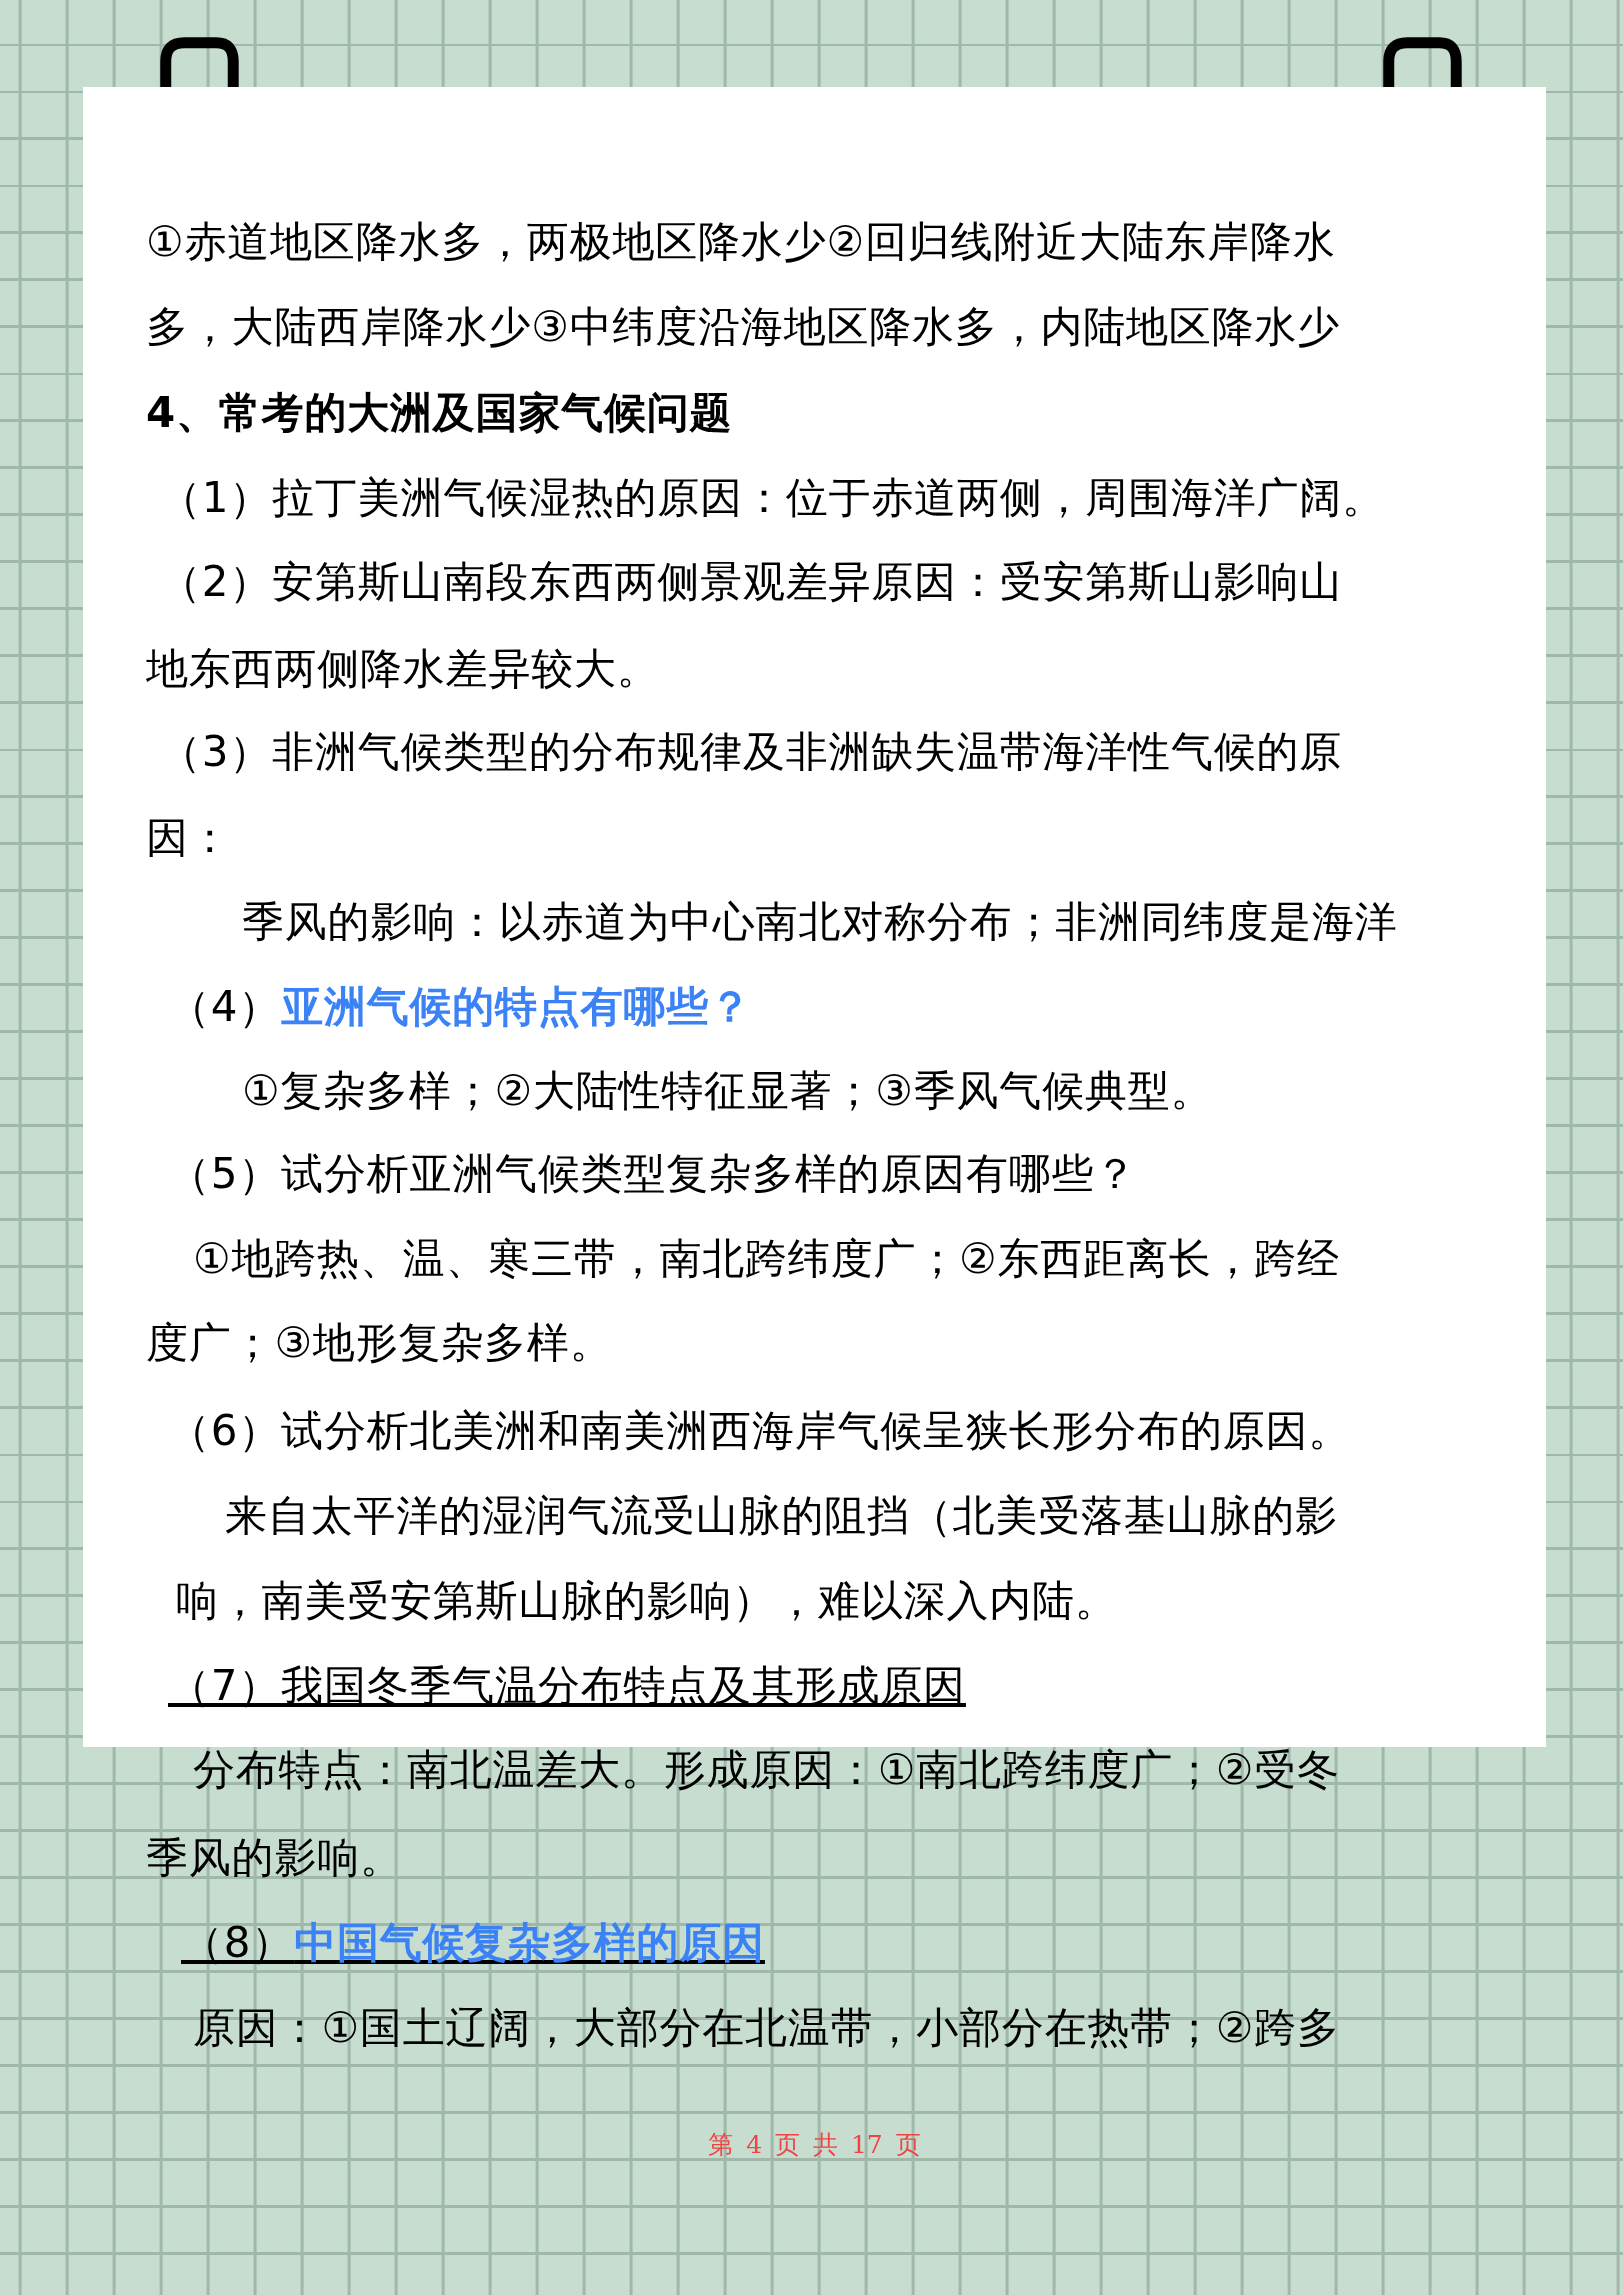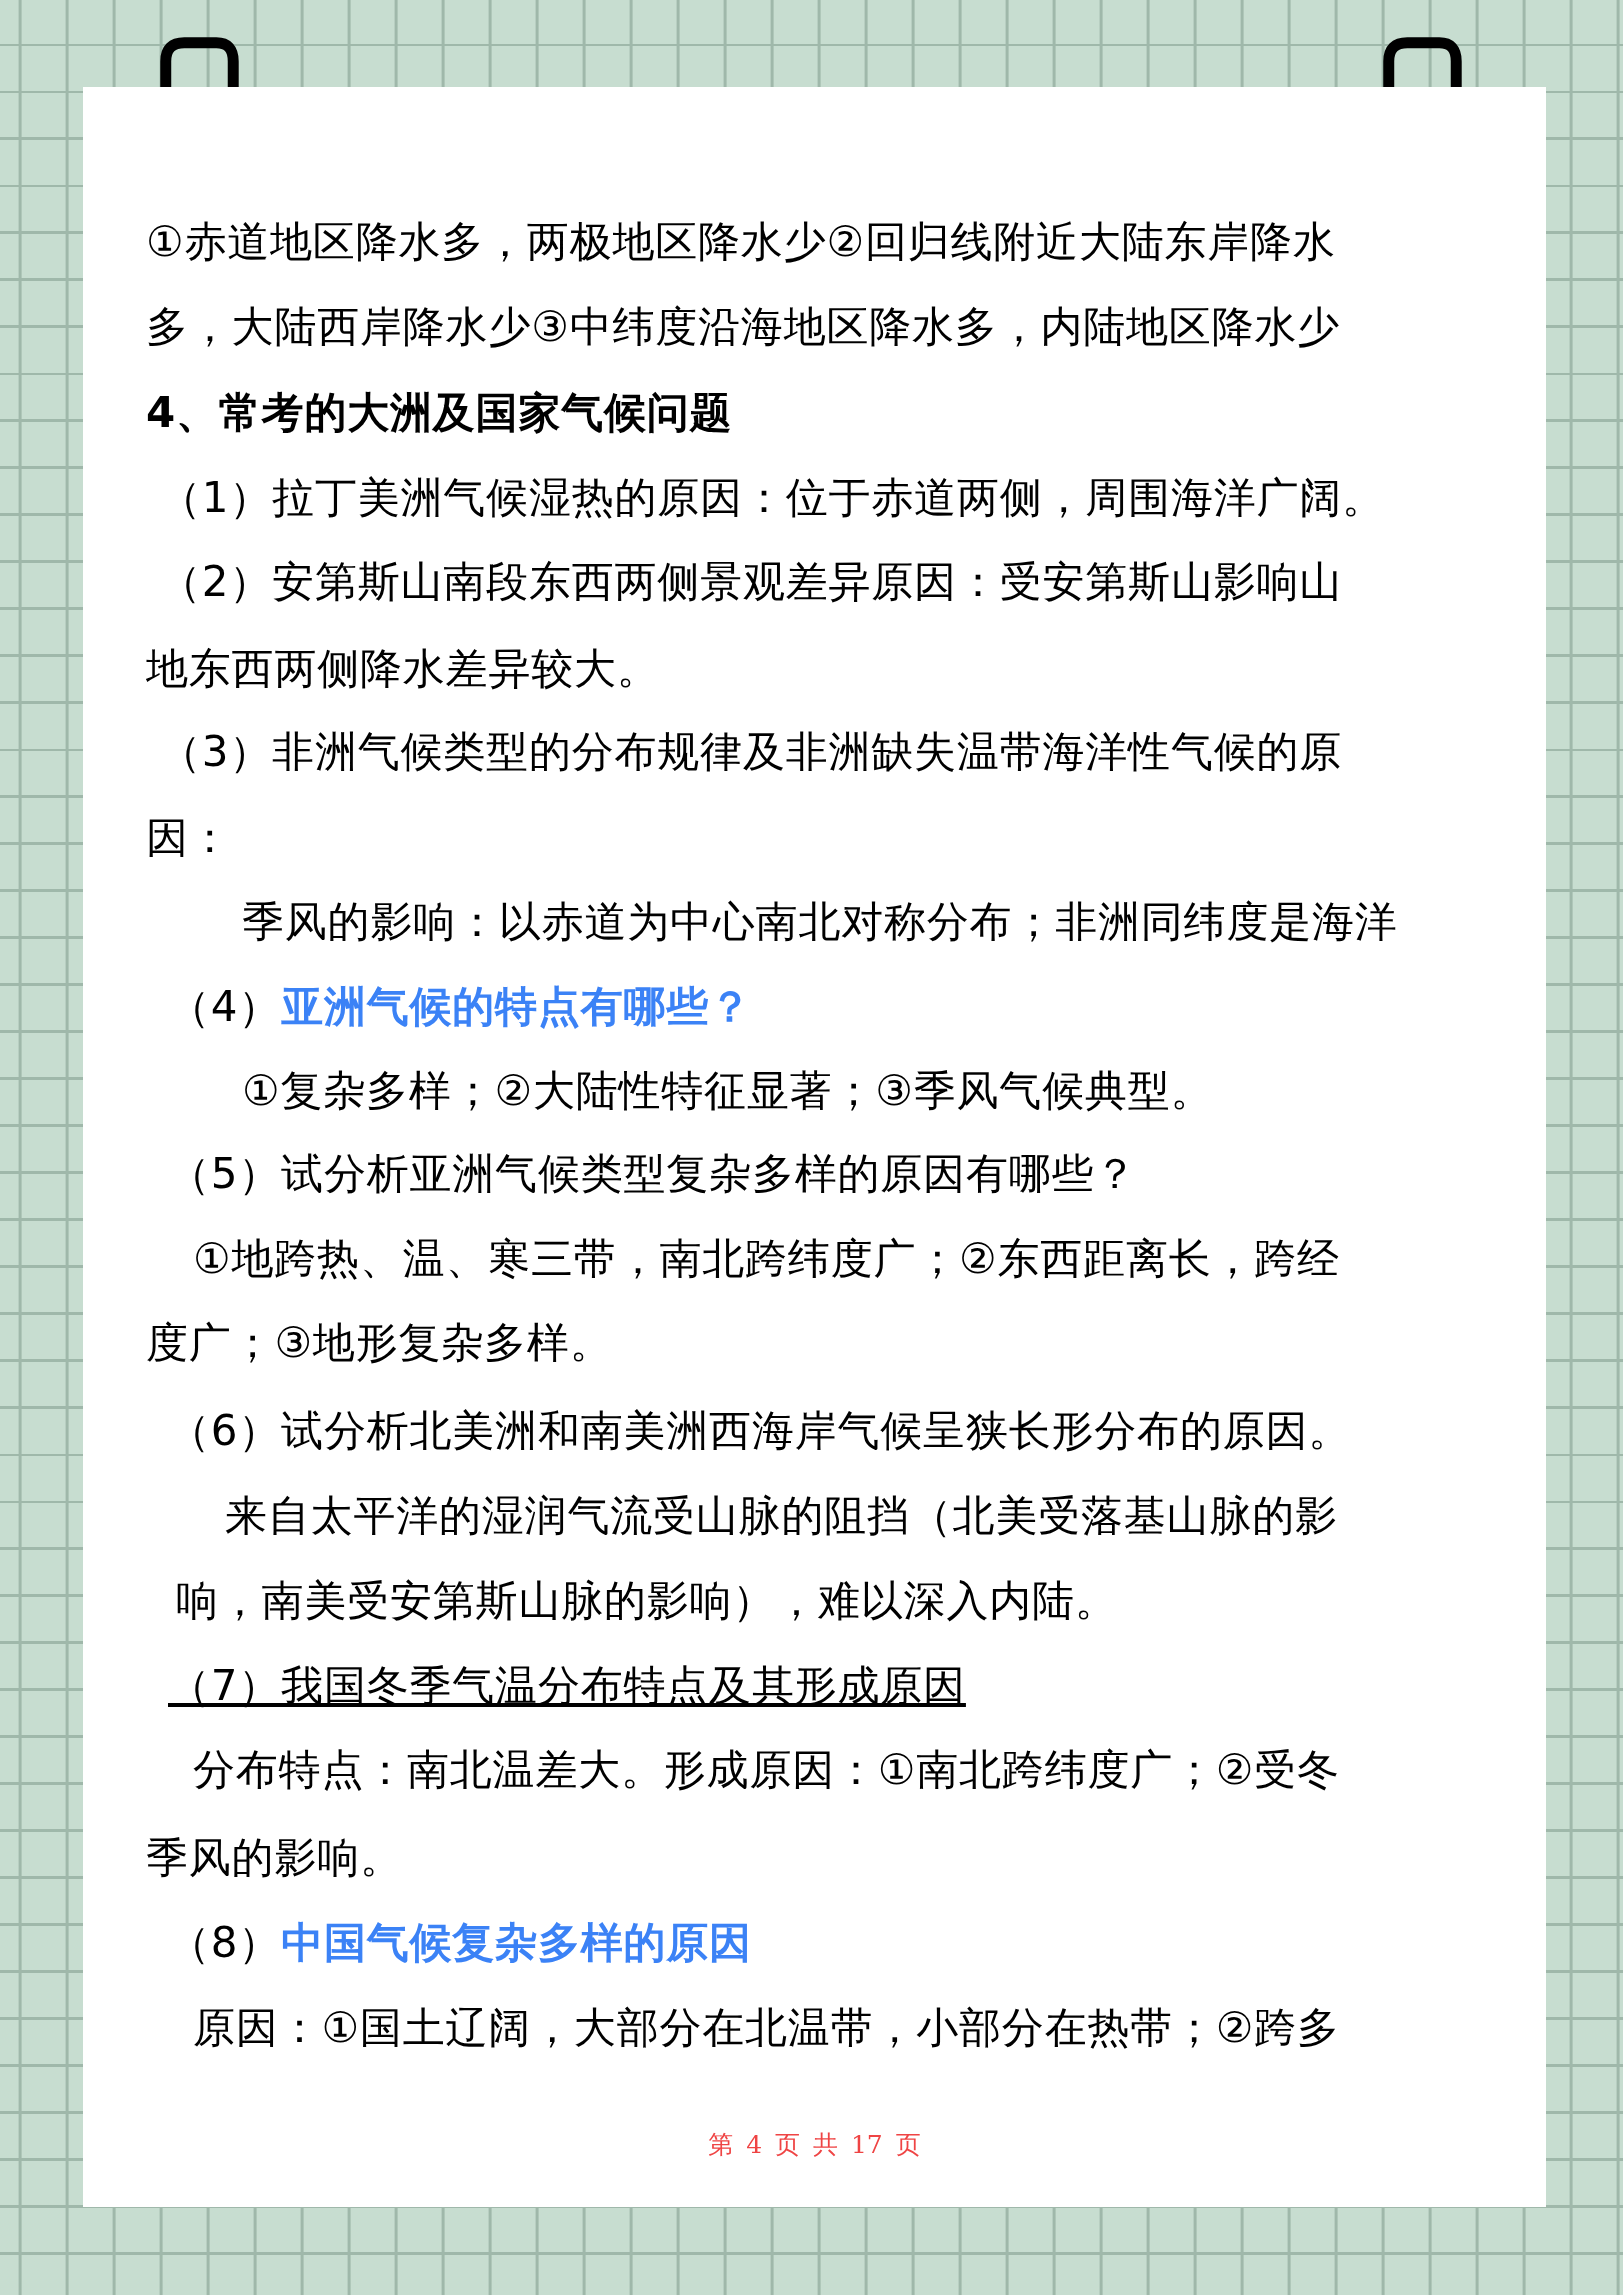--- a/index.html
+++ b/index.html
@@ -7,21 +7,21 @@
     width:1623px; height:2295px; position:relative; overflow:hidden;
     background-color:#c7ddd0;
     background-image:
       linear-gradient(to right, #9fb8aa 0 3.4px, transparent 3.4px),
       linear-gradient(to bottom, #9fb8aa 0 3.4px, transparent 3.4px);
     background-size:47px 47px;
     background-position:18.6px 43px;
     font-family:"DejaVu Sans","Liberation Sans",sans-serif;
   }
   .page {
-    position:absolute; left:83px; top:87px; width:1463px; height:2120px;
+    position:absolute; left:83px; top:87px; width:1463px; height:1660px;
     background:#ffffff;
   }
   .line {
     position:absolute; left:63px; height:85px; line-height:85px;
     font-size:42px; color:#000; white-space:nowrap; letter-spacing:0.8px;
   }
   .heading { font-weight:bold; }
   .blue { color:#3b82f6; font-weight:bold; }
   .footer {
     position:absolute; left:0; right:0; top:2041px; text-align:center;
@@ -56,19 +56,19 @@
   <div class="line" style="top:961px;left:159px;">①复杂多样；②大陆性特征显著；③季风气候典型。</div>
   <div class="line" style="top:1044px;left:85px;">（5）试分析亚洲气候类型复杂多样的原因有哪些？</div>
   <div class="line" style="top:1129px;left:110px;">①地跨热、温、寒三带，南北跨纬度广；②东西距离长，跨经</div>
   <div class="line" style="top:1213px;">度广；③地形复杂多样。</div>
   <div class="line" style="top:1301px;left:85px;">（6）试分析北美洲和南美洲西海岸气候呈狭长形分布的原因。</div>
   <div class="line" style="top:1471px;left:93px;">响，南美受安第斯山脉的影响），难以深入内陆。</div>
   <div class="line" style="top:1386px;left:142px;">来自太平洋的湿润气流受山脉的阻挡（北美受落基山脉的影</div>
   <div class="line" style="top:1556px;left:85px;text-decoration:underline;">（7）我国冬季气温分布特点及其形成原因</div>
   <div class="line" style="top:1640px;left:110px;">分布特点：南北温差大。形成原因：①南北跨纬度广；②受冬</div>
   <div class="line" style="top:1728px;">季风的影响。</div>
-  <div class="line" style="top:1813px;left:85px;">
+  <div class="line" style="top:1813px;left:98px;text-decoration:underline;">
     <span>（8）</span><span class="blue">中国气候复杂多样的原因</span>
   </div>
   <div class="line" style="top:1898px;left:110px;">原因：①国土辽阔，大部分在北温带，小部分在热带；②跨多</div>
   <div class="footer">第 4 页 共 17 页</div>
 </div>
 
 
 </body></html>

